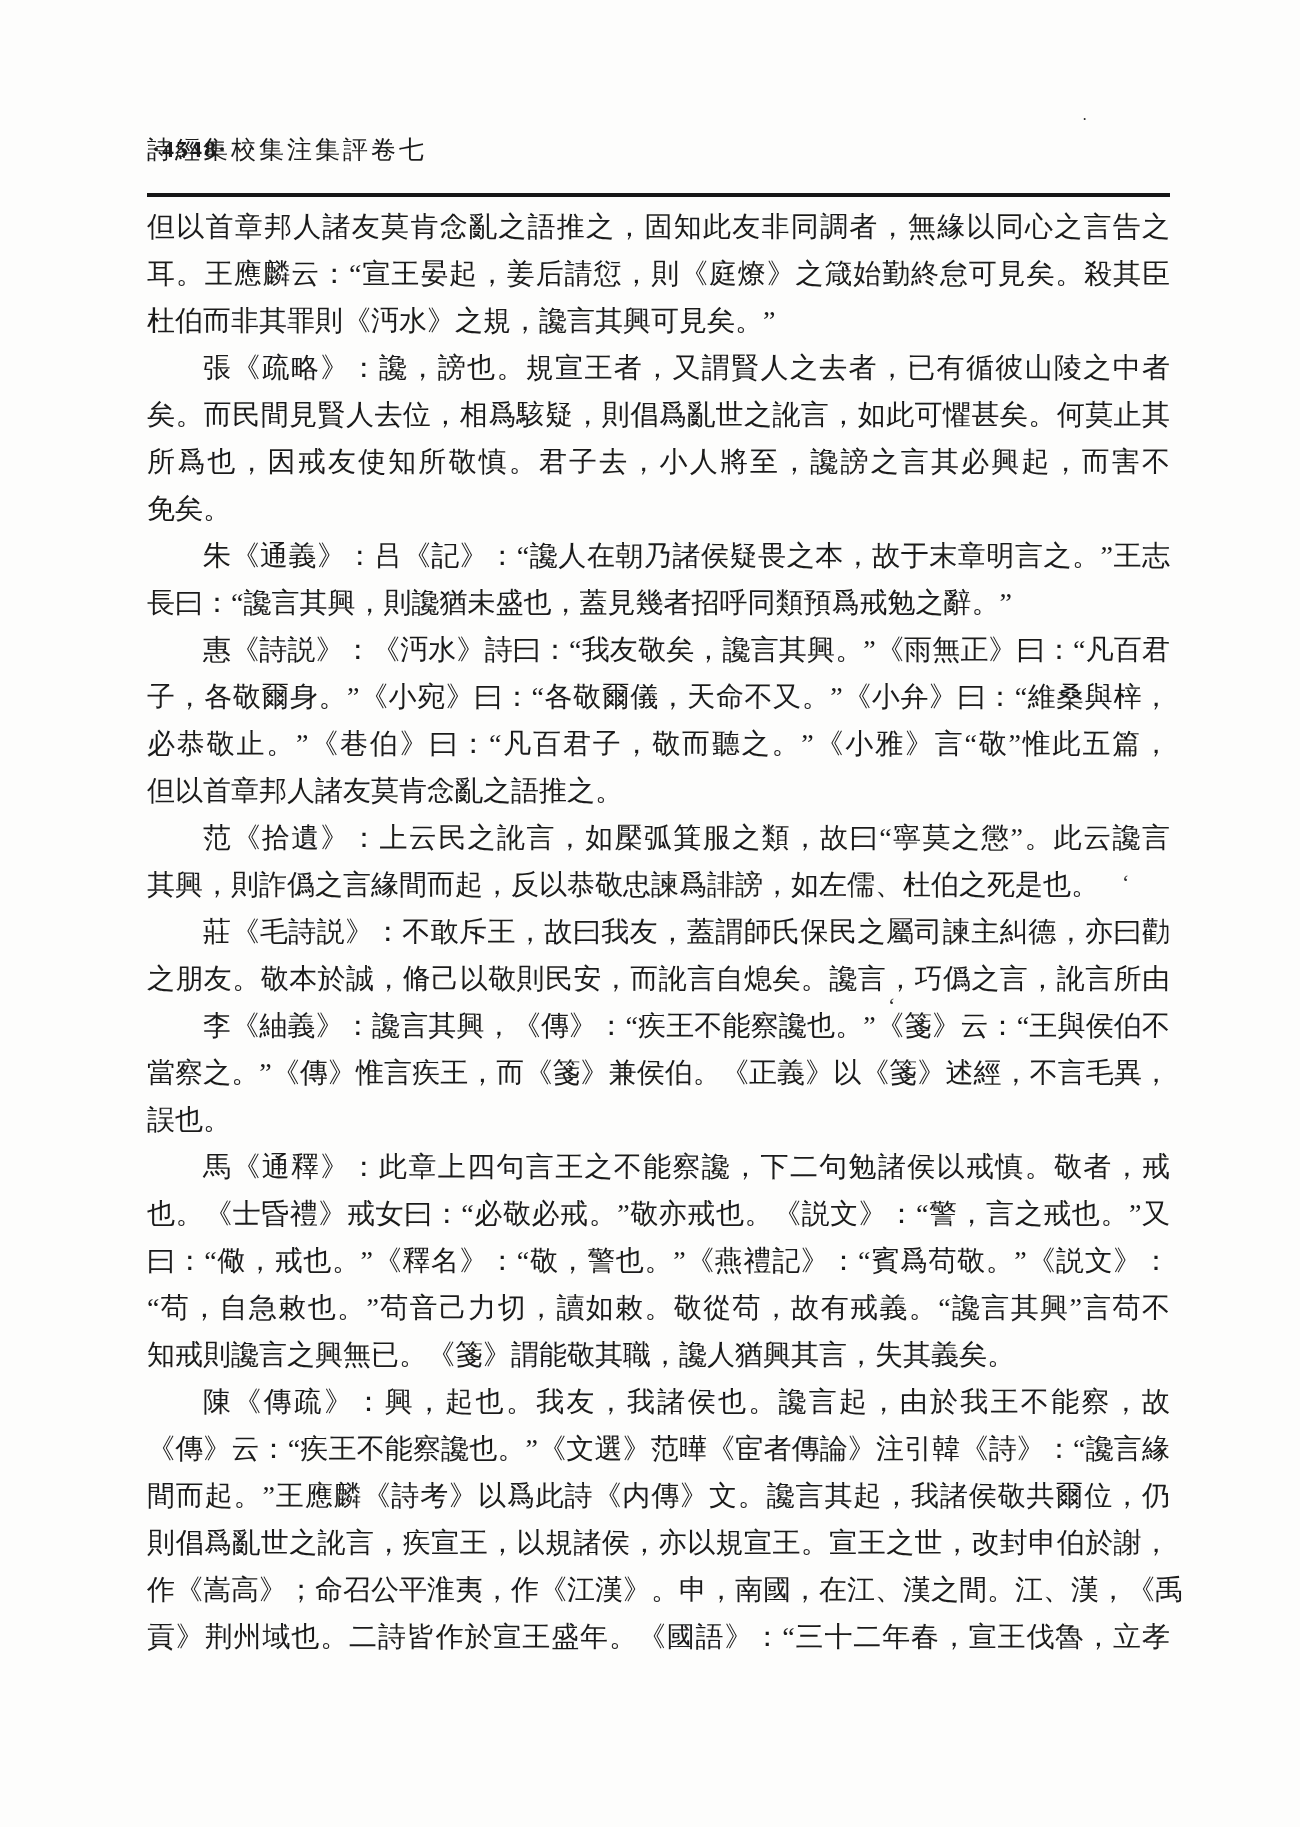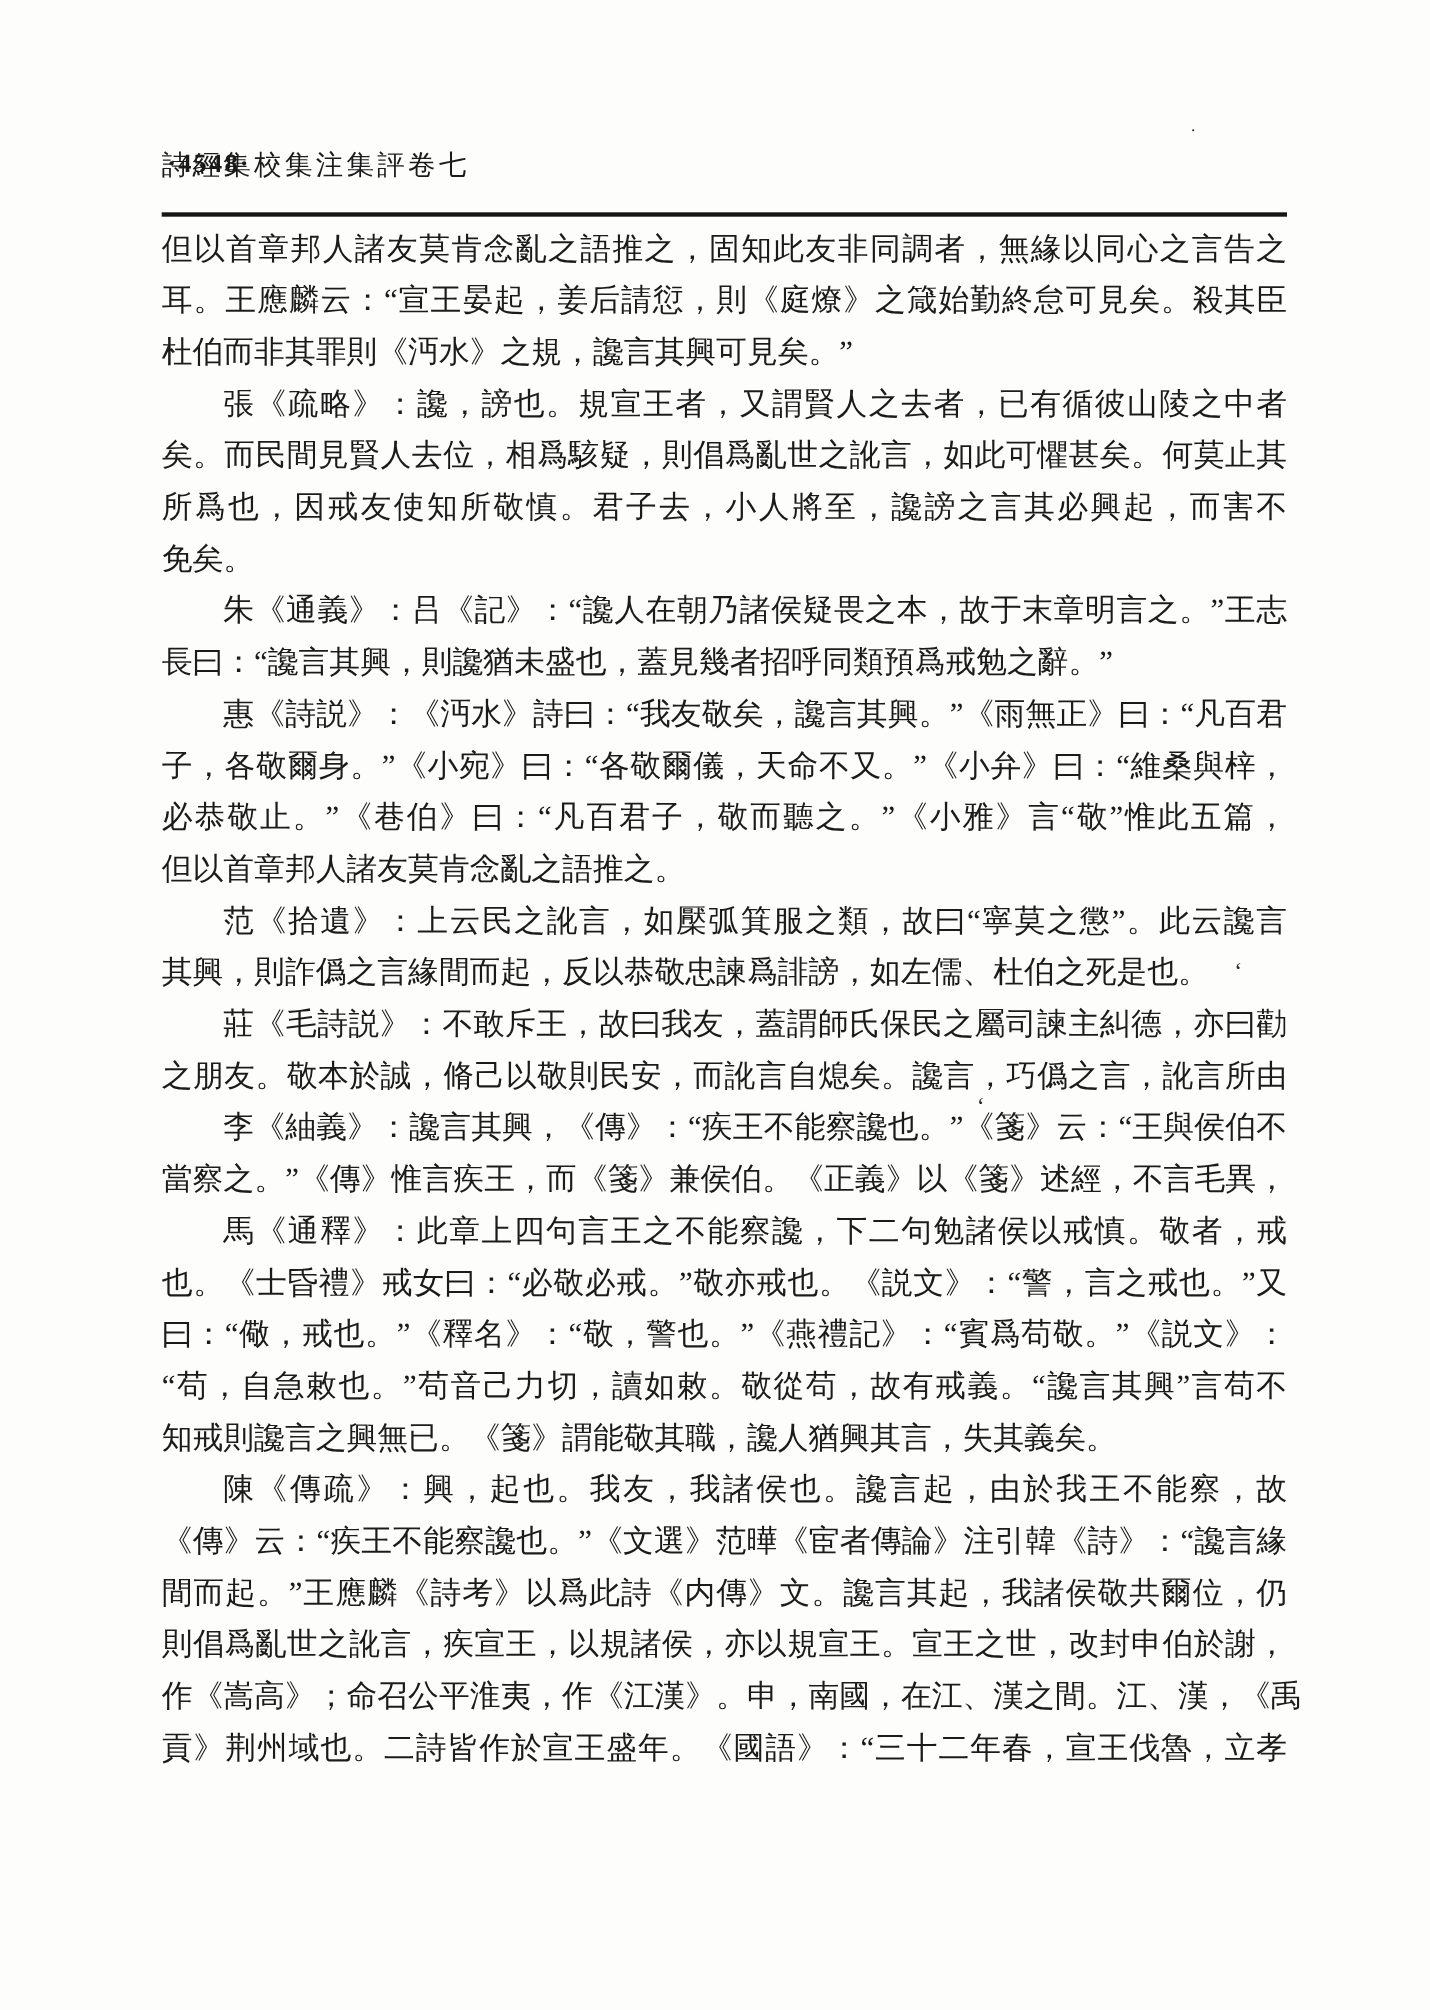--- a/index.html
+++ b/index.html
@@ -88,20 +88,21 @@
     <div class="line fill indent">惠《詩説》：《沔水》詩曰：“我友敬矣，讒言其興。”《雨無正》曰：“凡百君</div>
     <div class="line fill">子，各敬爾身。”《小宛》曰：“各敬爾儀，天命不又。”《小弁》曰：“維桑與梓，</div>
     <div class="line fill">必恭敬止。”《巷伯》曰：“凡百君子，敬而聽之。”《小雅》言“敬”惟此五篇，</div>
     <div class="line end">但以首章邦人諸友莫肯念亂之語推之。</div>
     <div class="line fill indent">范《拾遺》：上云民之訛言，如檿弧箕服之類，故曰“寧莫之懲”。此云讒言</div>
     <div class="line end">其興，則詐僞之言緣間而起，反以恭敬忠諫爲誹謗，如左儒、杜伯之死是也。</div>
     <div class="line fill indent">莊《毛詩説》：不敢斥王，故曰我友，蓋謂師氏保民之屬司諫主糾德，亦曰勸</div>
     <div class="line fill">之朋友。敬本於誠，脩己以敬則民安，而訛言自熄矣。讒言，巧僞之言，訛言所由</div>
     <div class="line fill indent">李《紬義》：讒言其興，《傳》：“疾王不能察讒也。”《箋》云：“王與侯伯不</div>
     <div class="line fill">當察之。”《傳》惟言疾王，而《箋》兼侯伯。《正義》以《箋》述經，不言毛異，</div>
+    <div class="line end">誤也。</div>
     <div class="line fill indent">馬《通釋》：此章上四句言王之不能察讒，下二句勉諸侯以戒慎。敬者，戒</div>
     <div class="line fill">也。《士昏禮》戒女曰：“必敬必戒。”敬亦戒也。《説文》：“警，言之戒也。”又</div>
     <div class="line fill">曰：“儆，戒也。”《釋名》：“敬，警也。”《燕禮記》：“賓爲苟敬。”《説文》：</div>
     <div class="line fill">“苟，自急敕也。”苟音己力切，讀如敕。敬從苟，故有戒義。“讒言其興”言苟不</div>
     <div class="line end">知戒則讒言之興無已。《箋》謂能敬其職，讒人猶興其言，失其義矣。</div>
     <div class="line fill indent">陳《傳疏》：興，起也。我友，我諸侯也。讒言起，由於我王不能察，故</div>
     <div class="line fill">《傳》云：“疾王不能察讒也。”《文選》范曄《宦者傳論》注引韓《詩》：“讒言緣</div>
     <div class="line fill">間而起。”王應麟《詩考》以爲此詩《内傳》文。讒言其起，我諸侯敬共爾位，仍</div>
     <div class="line fill">則倡爲亂世之訛言，疾宣王，以規諸侯，亦以規宣王。宣王之世，改封申伯於謝，</div>
     <div class="line fill">作《嵩高》；命召公平淮夷，作《江漢》。申，南國，在江、漢之間。江、漢，《禹</div>

